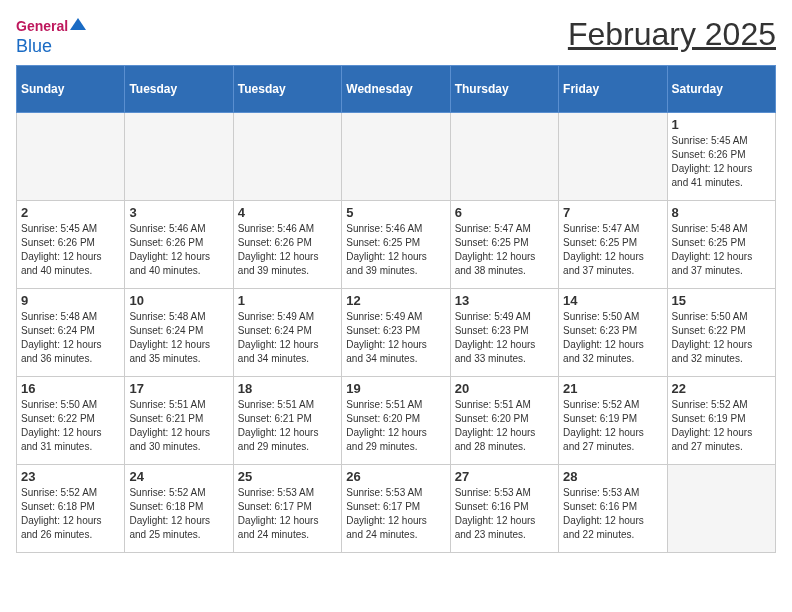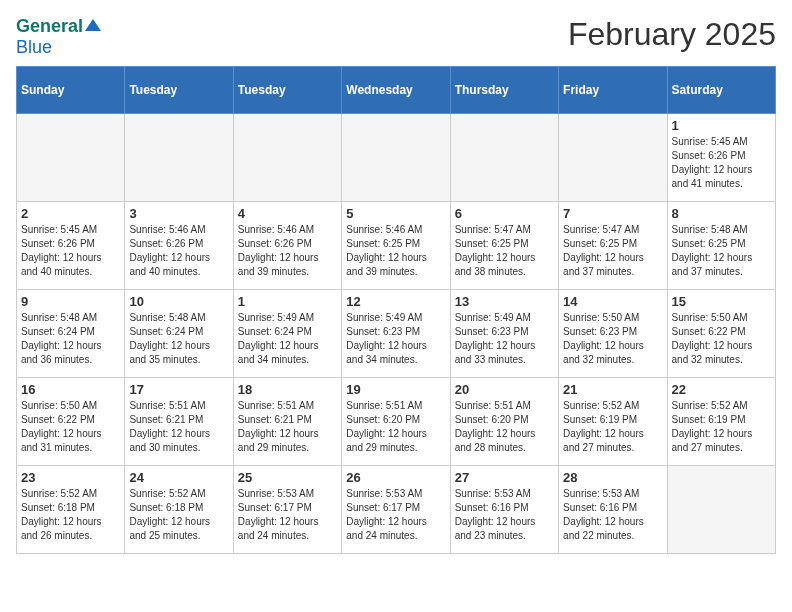--- a/index.html
+++ b/index.html
@@ -15,36 +15,37 @@
       justify-content: space-between;
       align-items: flex-start;
       margin-bottom: 8px;
     }
     .logo {
       display: flex;
       flex-direction: column;
       align-items: flex-start;
     }
     .logo-general {
-      font-size: 18px;
+      font-size: 14px;
       font-weight: bold;
-      color: #0f766e;
+      color: #be185d;
     }
     .logo-blue {
       font-size: 18px;
       font-weight: normal;
       color: #1a6bc4;
     }
     .title-block {
       text-align: right;
     }
     .month-title {
       font-size: 32px;
       color: #333;
       font-weight: normal;
+      text-decoration: underline;
     }
     .location {
       font-size: 14px;
       color: #555;
     }
     table {
       width: 100%;
       border-collapse: collapse;
       table-layout: fixed;
     }

